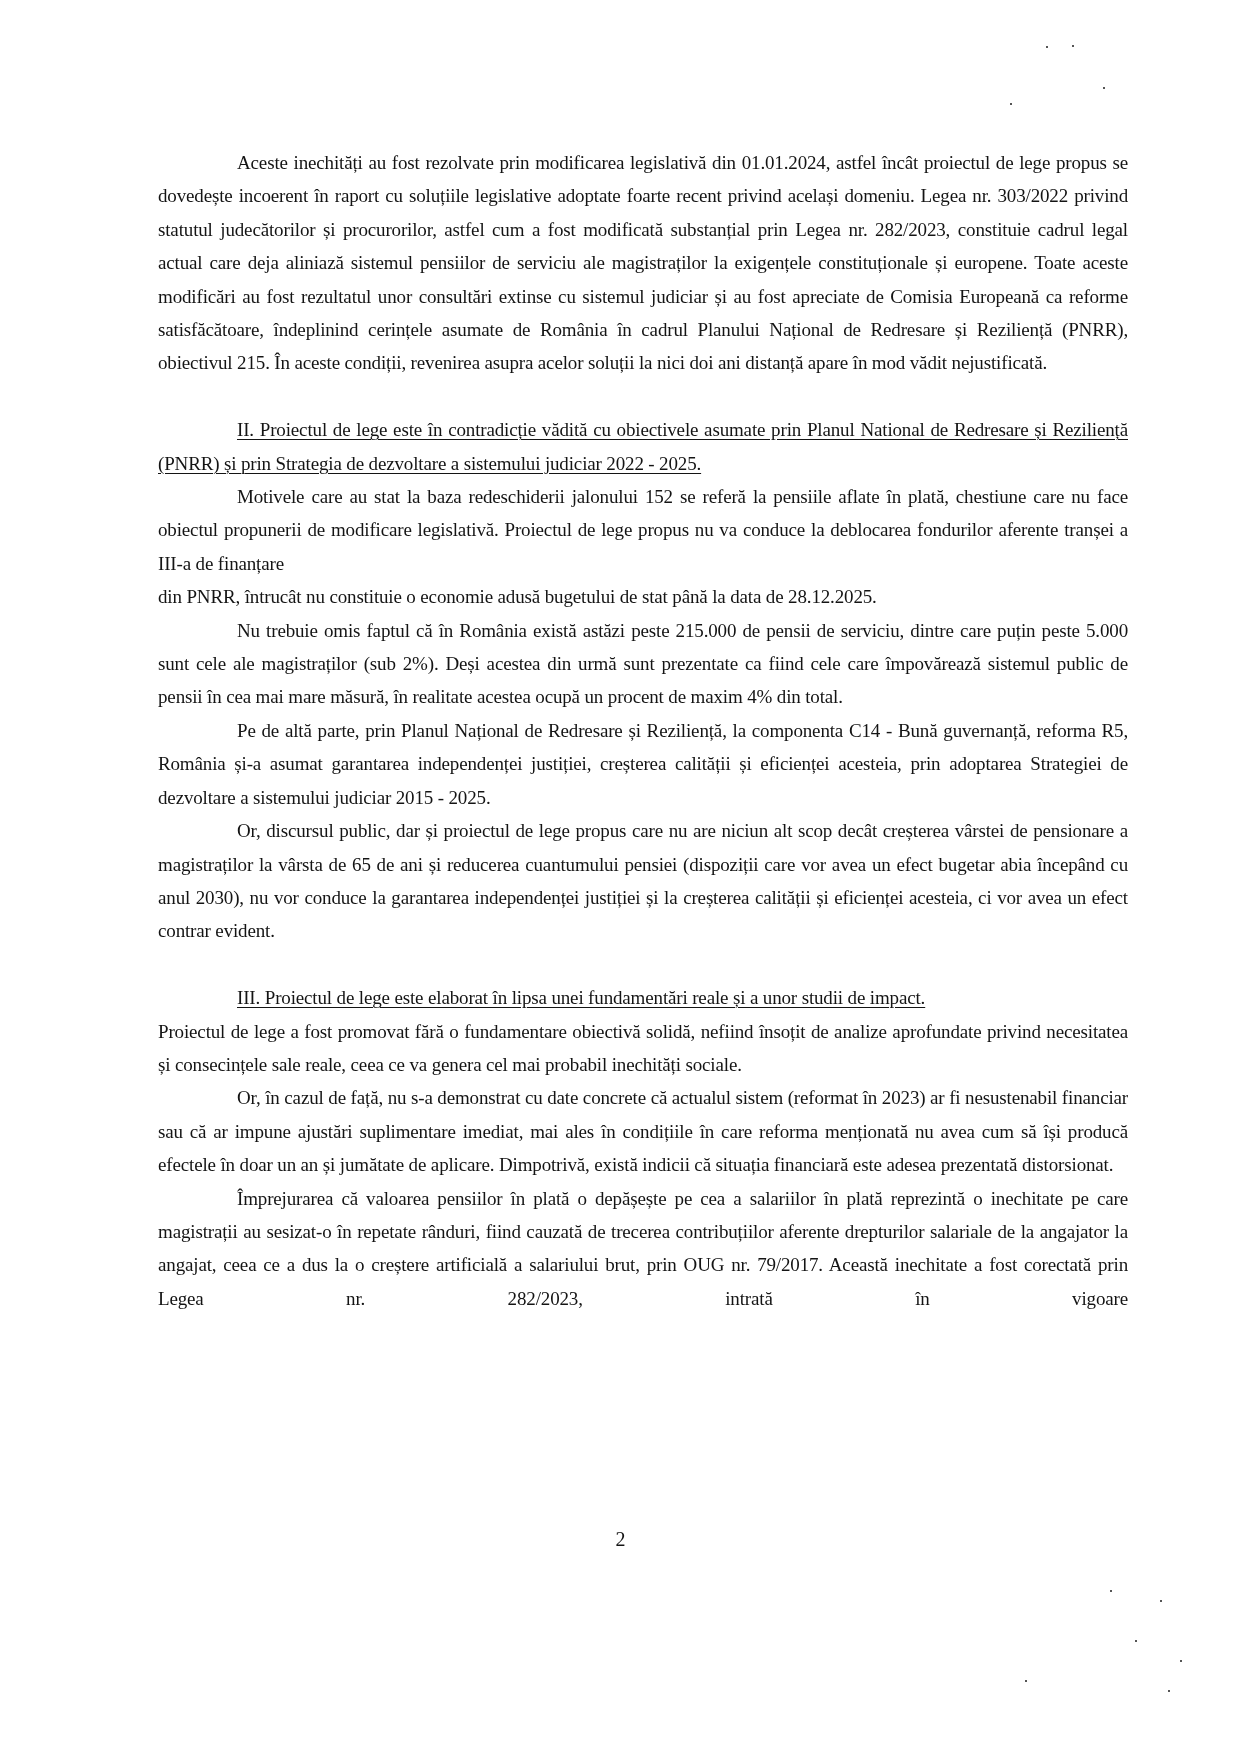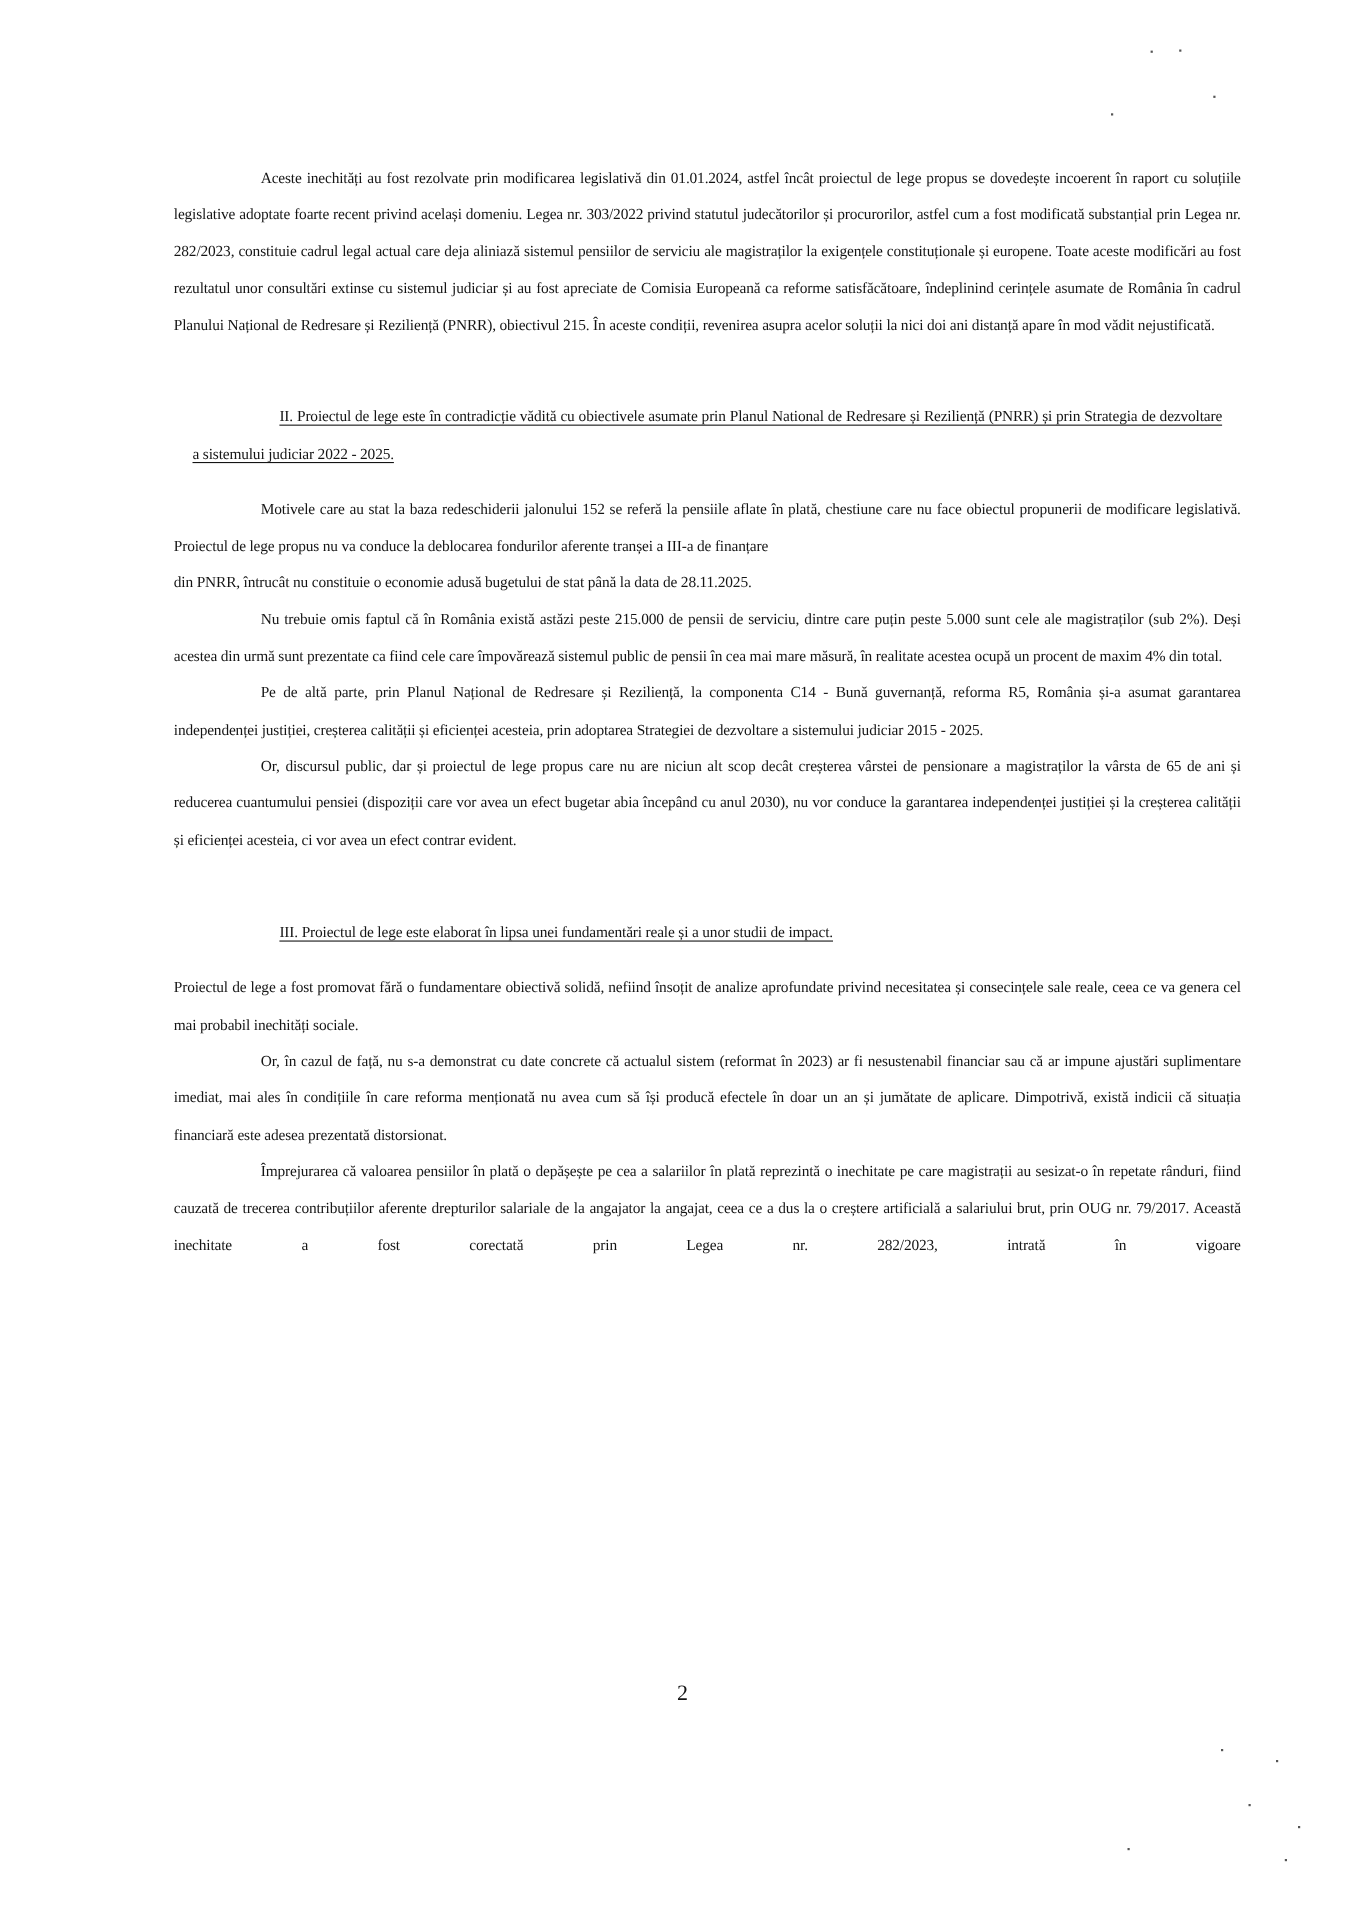--- a/index.html
+++ b/index.html
@@ -13,40 +13,40 @@
       position: relative;
       overflow: hidden;
       font-family: "Liberation Serif", "DejaVu Serif", serif;
       color: #141414;
     }
     .page {
       position: absolute;
       left: 158px;
       top: 146px;
       width: 970px;
-      font-size: 14px;
+      font-size: 19px;
       line-height: 33.4px;
       letter-spacing: -0.15px;
     }
     .para {
       margin: 0;
       text-align: justify;
       text-indent: 79px;
     }
     .para.no-indent {
       text-indent: 0;
     }
     .para.last-left {
       text-align-last: left;
     }
     .gap {
       height: 33.4px;
     }
     .heading {
-      margin: 17px;
+      margin: 0;
       text-align: justify;
       text-indent: 79px;
     }
     .heading .u {
       text-decoration: underline;
       text-underline-offset: 3px;
       text-decoration-thickness: 1px;
     }
     .line-break-para {
       margin: 0;
@@ -74,21 +74,21 @@
 
 <div class="page">
 
   <p class="para last-left">Aceste inechități au fost rezolvate prin modificarea legislativă din 01.01.2024, astfel încât proiectul de lege propus se dovedește incoerent în raport cu soluțiile legislative adoptate foarte recent privind același domeniu. Legea nr. 303/2022 privind statutul judecătorilor și procurorilor, astfel cum a fost modificată substanțial prin Legea nr. 282/2023, constituie cadrul legal actual care deja aliniază sistemul pensiilor de serviciu ale magistraților la exigențele constituționale și europene. Toate aceste modificări au fost rezultatul unor consultări extinse cu sistemul judiciar și au fost apreciate de Comisia Europeană ca reforme satisfăcătoare, îndeplinind cerințele asumate de România în cadrul Planului Național de Redresare și Reziliență (PNRR), obiectivul 215. În aceste condiții, revenirea asupra acelor soluții la nici doi ani distanță apare în mod vădit nejustificată.</p>
 
   <div class="gap"></div>
 
   <p class="heading"><span class="u">II. Proiectul de lege este în contradicție vădită cu obiectivele asumate prin Planul National de Redresare și Reziliență (PNRR) și prin Strategia de dezvoltare a sistemului judiciar 2022 - 2025.</span></p>
 
   <p class="para" style="text-align-last: left;">Motivele care au stat la baza redeschiderii jalonului 152 se referă la pensiile aflate în plată, chestiune care nu face obiectul propunerii de modificare legislativă. Proiectul de lege propus nu va conduce la deblocarea fondurilor aferente tranșei a III-a de finanțare</p>
-  <p class="line-break-para">din PNRR, întrucât nu constituie o economie adusă bugetului de stat până la data de 28.11.2025.</p>
+  <p class="line-break-para">din PNRR, întrucât nu constituie o economie adusă bugetului de stat până la data de 28.12.2025.</p>
 
   <p class="para last-left">Nu trebuie omis faptul că în România există astăzi peste 215.000 de pensii de serviciu, dintre care puțin peste 5.000 sunt cele ale magistraților (sub 2%). Deși acestea din urmă sunt prezentate ca fiind cele care împovărează sistemul public de pensii în cea mai mare măsură, în realitate acestea ocupă un procent de maxim 4% din total.</p>
   <p class="para last-left">Pe de altă parte, prin Planul Național de Redresare și Reziliență, la componenta C14 - Bună guvernanță, reforma R5, România și-a asumat garantarea independenței justiției, creșterea calității și eficienței acesteia, prin adoptarea Strategiei de dezvoltare a sistemului judiciar 2015 - 2025.</p>
   <p class="para last-left">Or, discursul public, dar și proiectul de lege propus care nu are niciun alt scop decât creșterea vârstei de pensionare a magistraților la vârsta de 65 de ani și reducerea cuantumului pensiei (dispoziții care vor avea un efect bugetar abia începând cu anul 2030), nu vor conduce la garantarea independenței justiției și la creșterea calității și eficienței acesteia, ci vor avea un efect contrar evident.</p>
 
   <div class="gap"></div>
 
   <p class="heading" style="text-align-last: left;"><span class="u">III. Proiectul de lege este elaborat în lipsa unei fundamentări reale și a unor studii de impact.</span></p>
   <p class="para no-indent last-left">Proiectul de lege a fost promovat fără o fundamentare obiectivă solidă, nefiind însoțit de analize aprofundate privind necesitatea și consecințele sale reale, ceea ce va genera cel mai probabil inechități sociale.</p>
 

